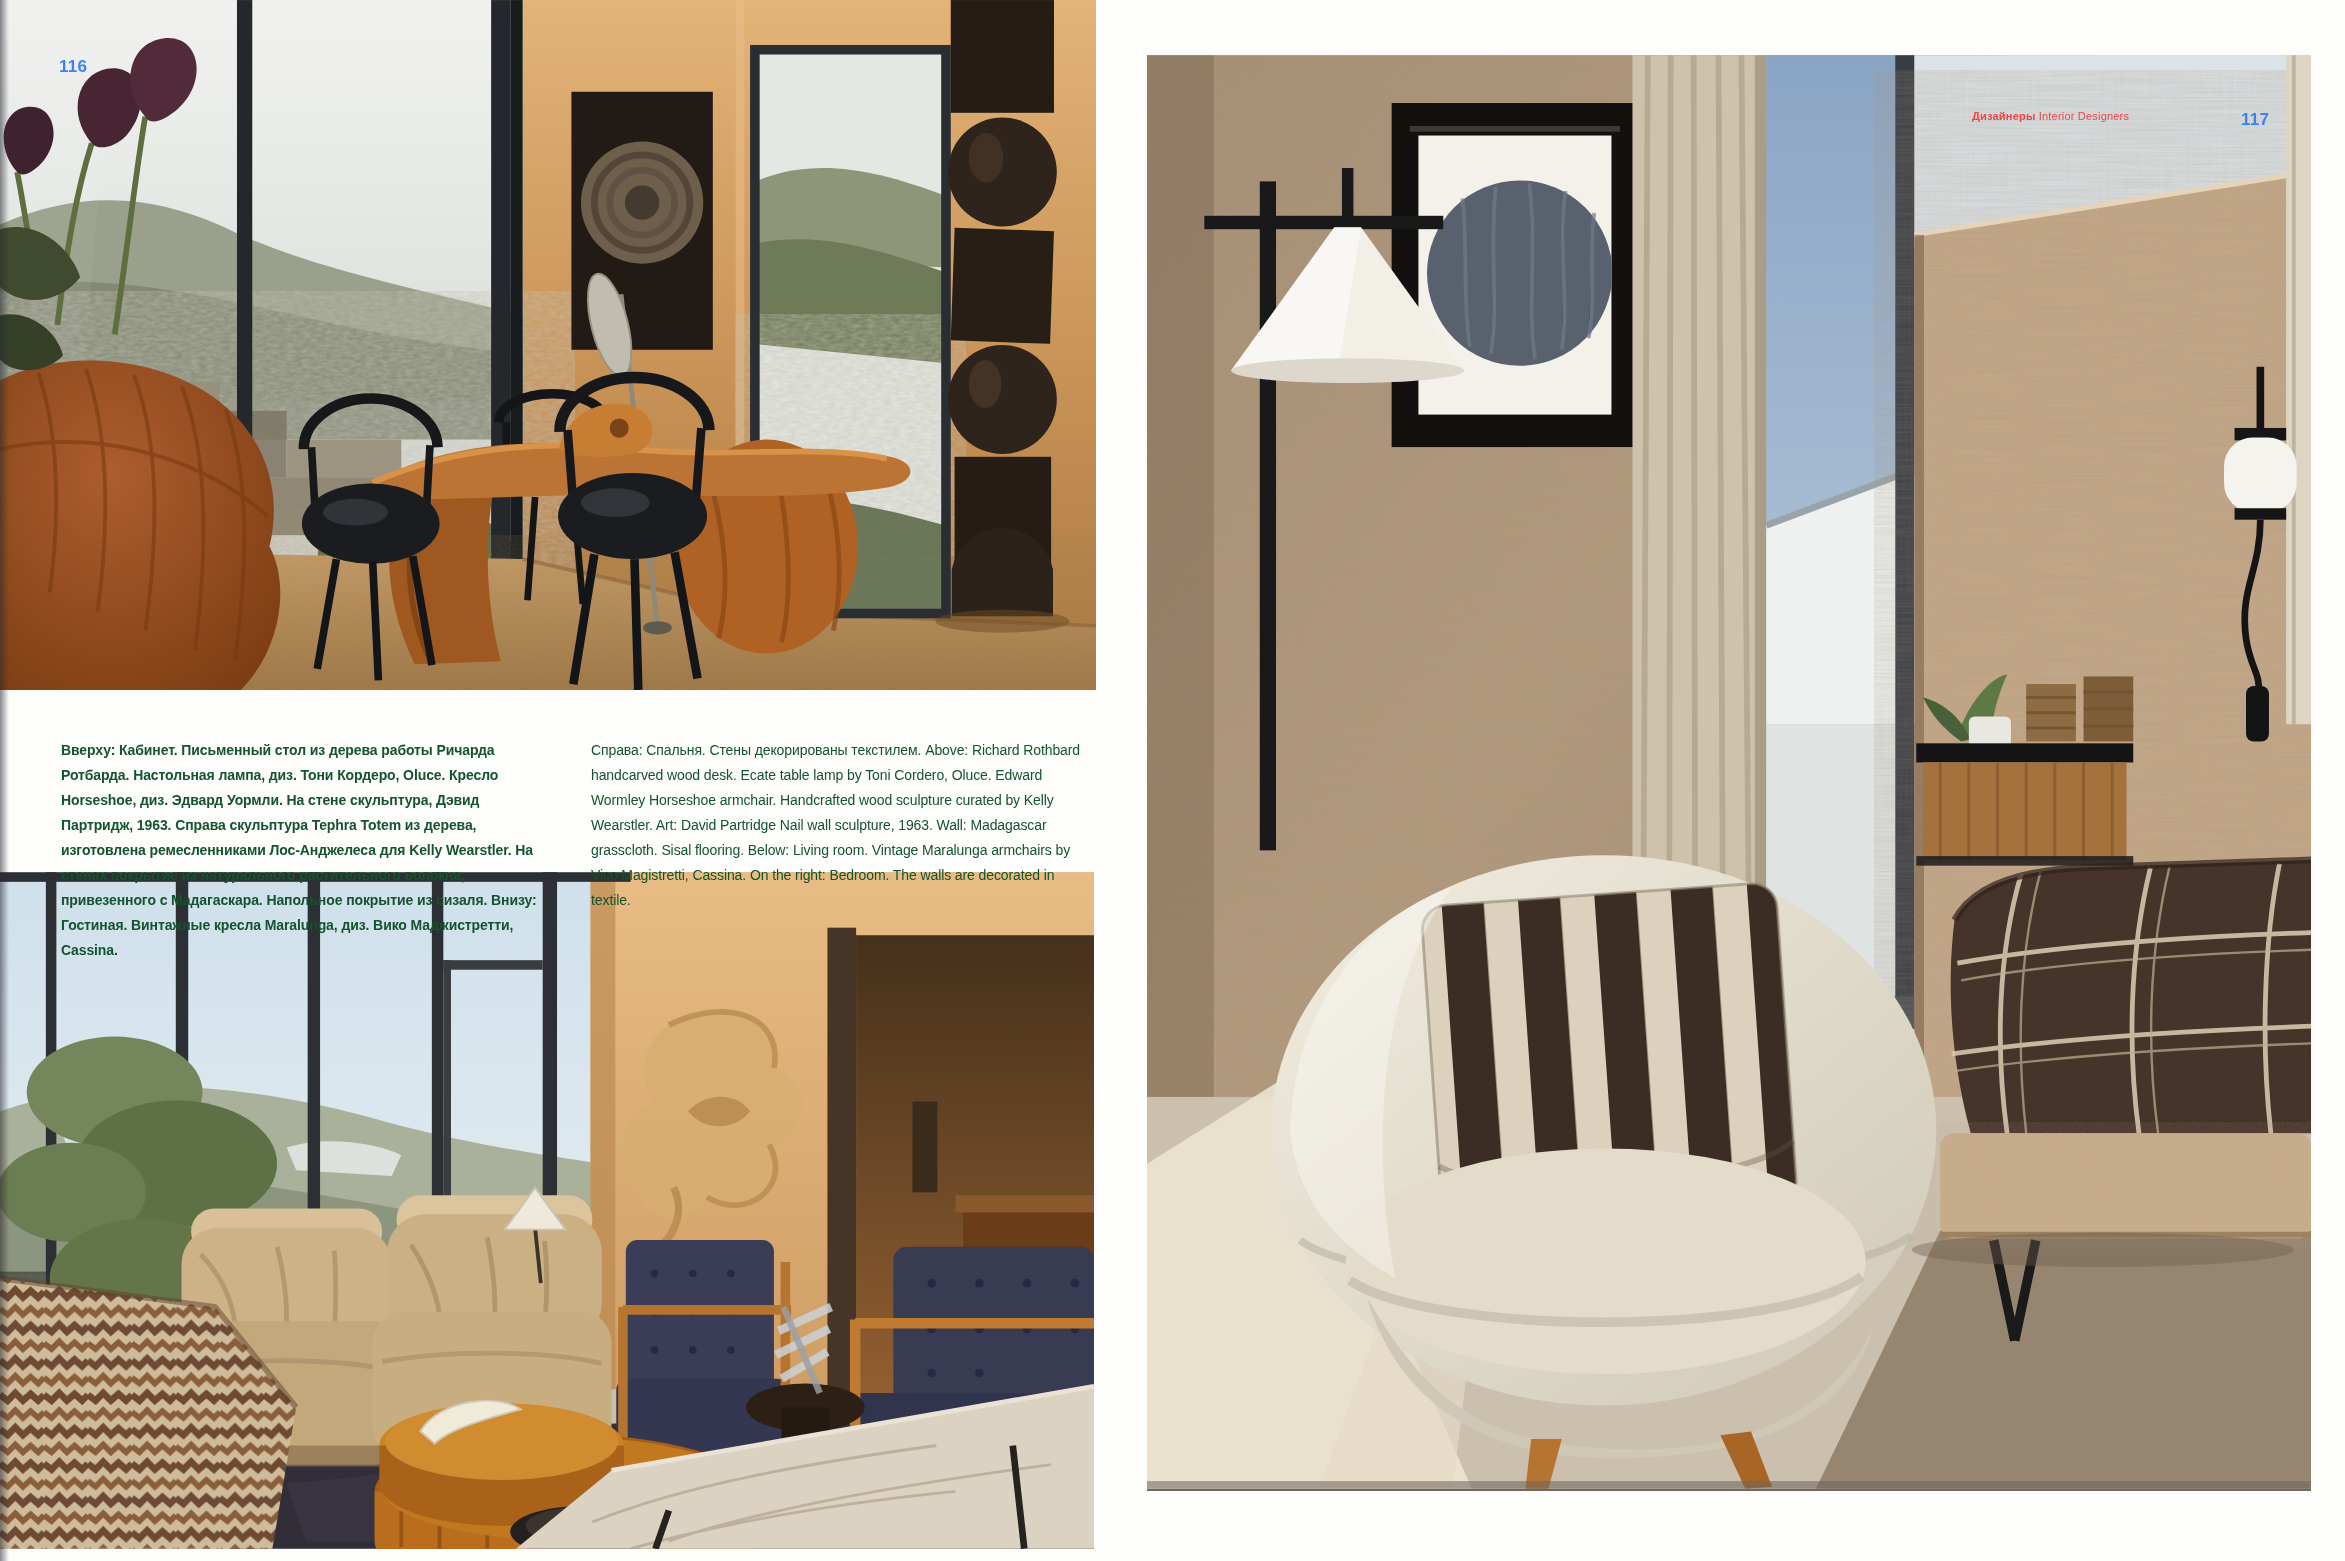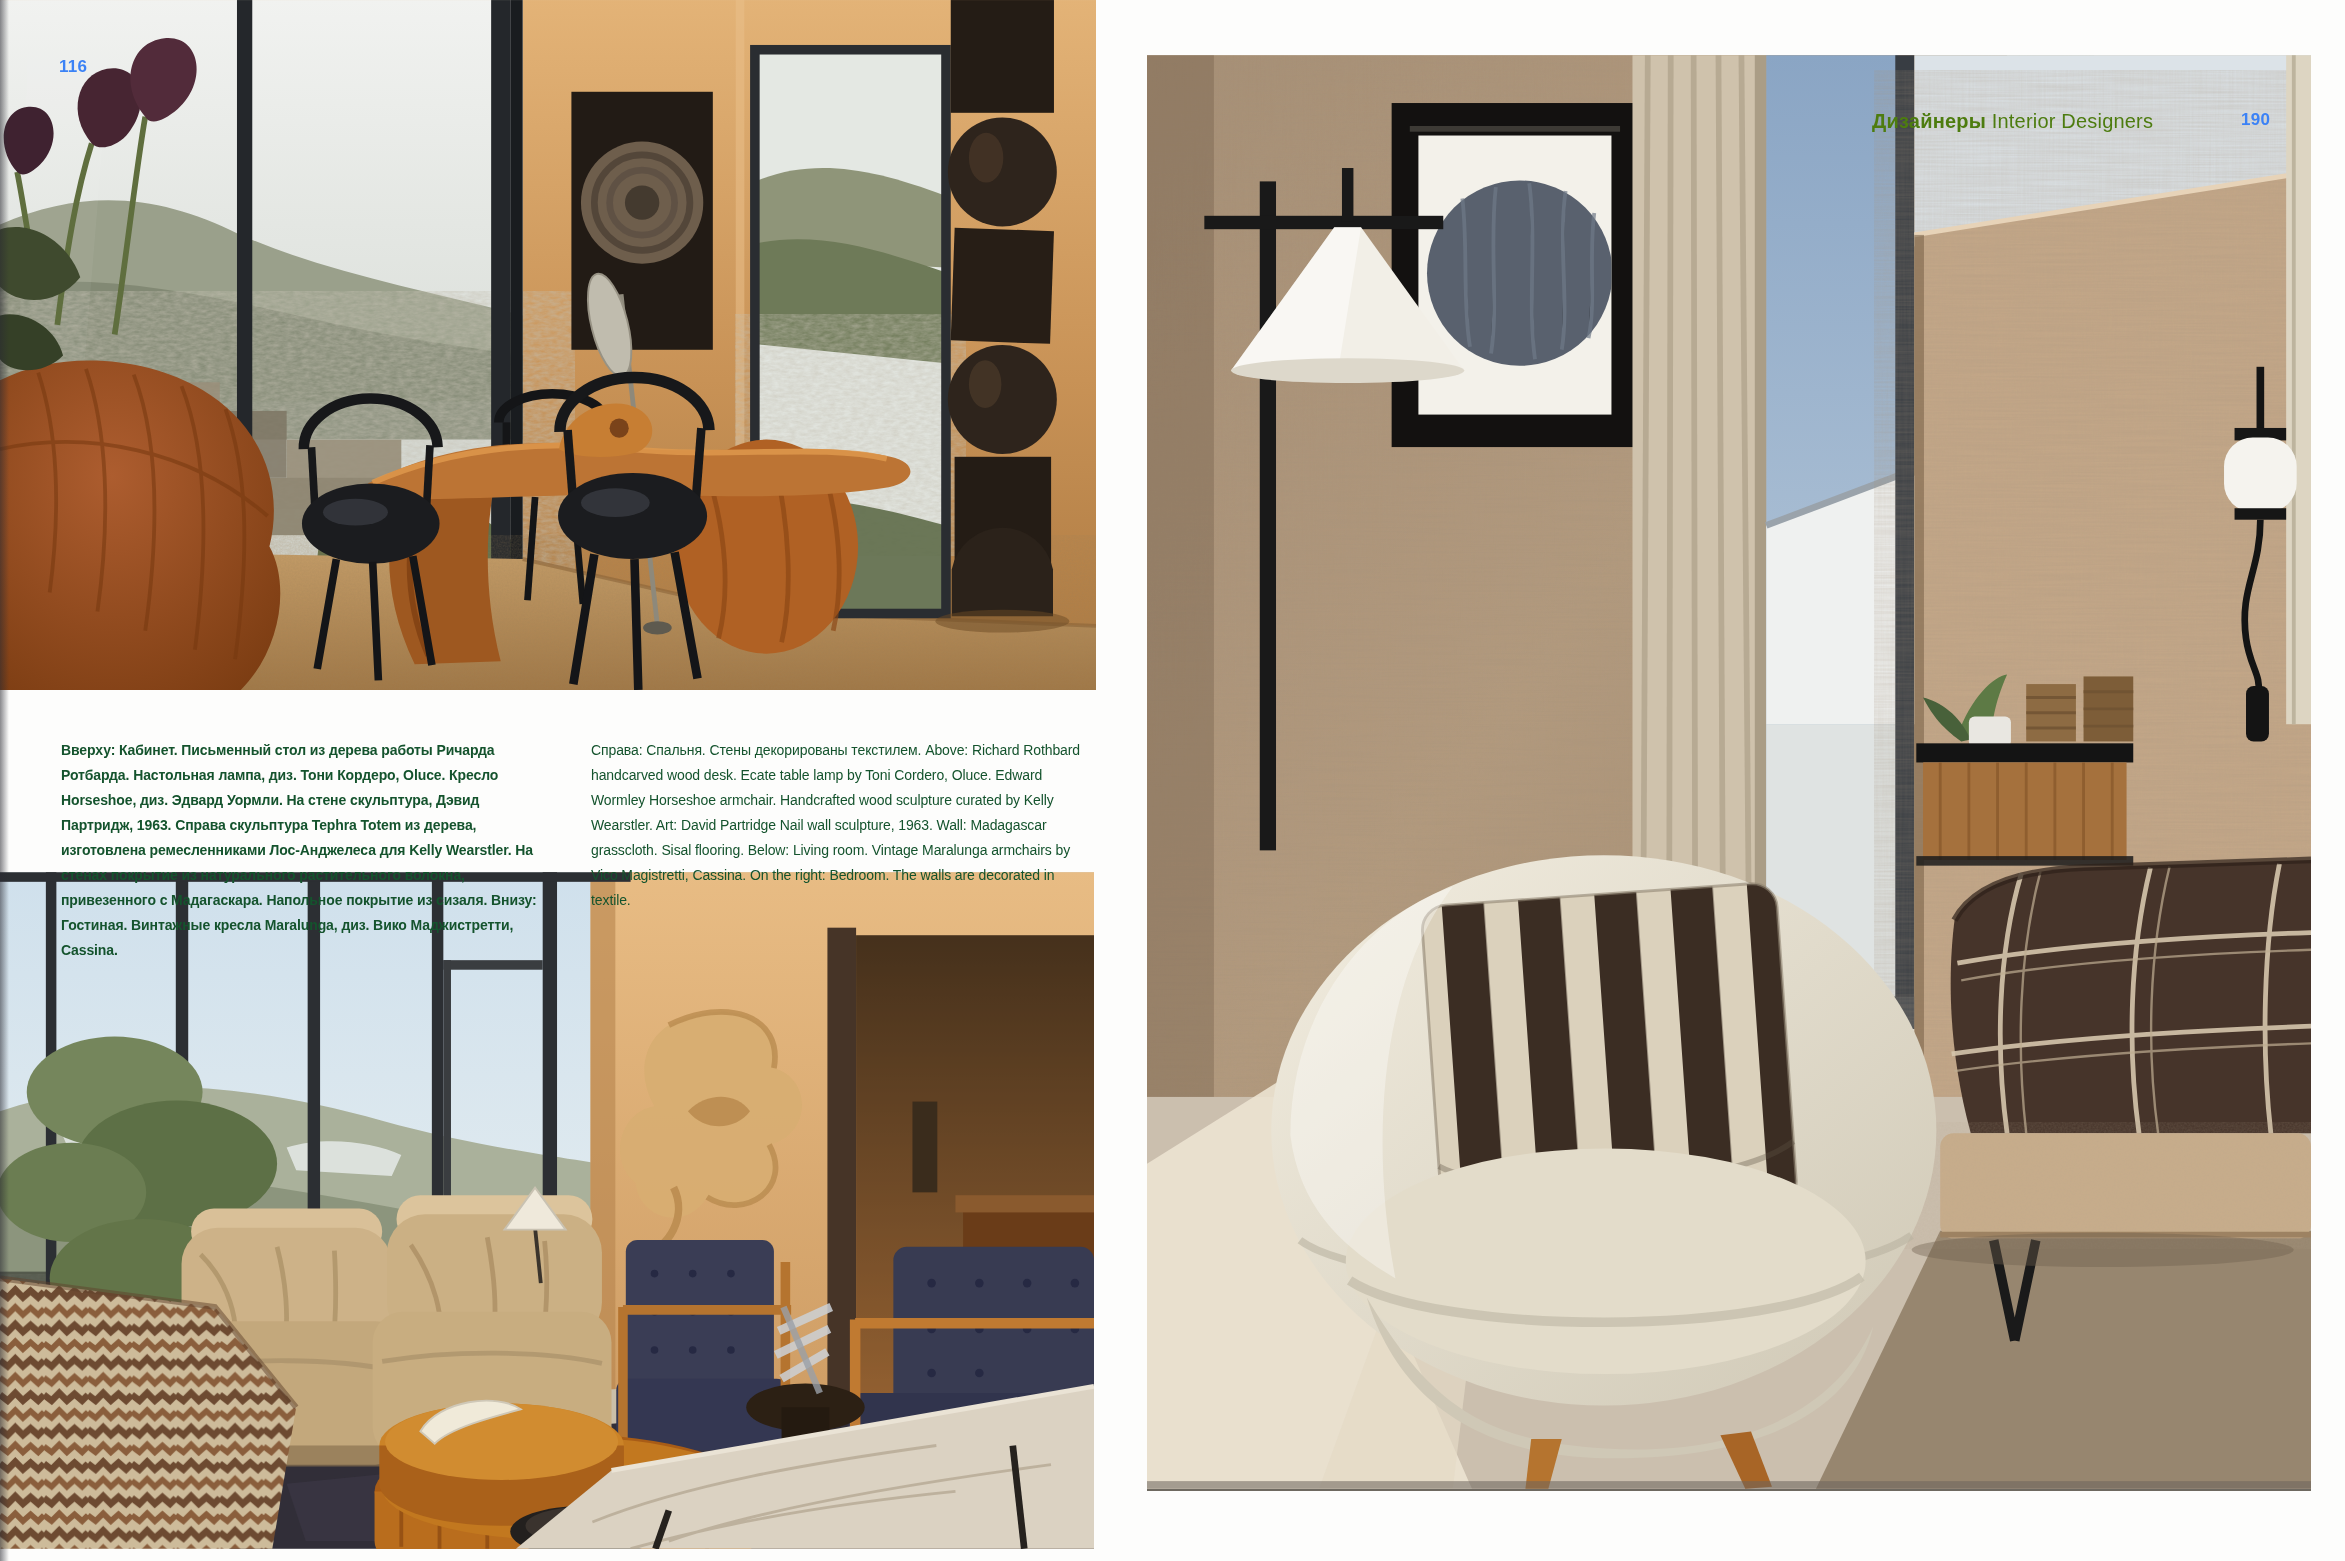--- a/index.html
+++ b/index.html
@@ -9,21 +9,21 @@
     font-family:"Liberation Sans", sans-serif;
   }
   .photo{position:absolute;overflow:hidden;background:#d8cfc0;}
   .photo svg{display:block;}
   #photo-office{left:0;top:0;width:1096px;height:690px;}
   #photo-living{left:0;top:872px;width:1094px;height:677px;}
   #photo-bedroom{left:1147px;top:55px;width:1164px;height:1434px;border-bottom:2.9px solid #6e6960;}
   .pagenum{position:absolute;font-size:17px;font-weight:700;color:#3b82f6;z-index:6;letter-spacing:0.3px;}
   #num-116{left:59px;top:57px;}
   #num-117{left:2241px;top:110px;}
-  #running-head{position:absolute;left:1872px;top:110px;z-index:6;font-size:20px;color:#4d7c0f;letter-spacing:0.2px;white-space:nowrap;}
+  #running-head{position:absolute;left:1972px;top:110px;z-index:6;font-size:11px;color:#ef4444;letter-spacing:0.2px;white-space:nowrap;}
   #running-head .b{font-weight:700;}
   .caption{
     position:absolute;top:724px;width:494px;
     font-size:14px;line-height:25px;color:#14532d;letter-spacing:-0.1px;
     z-index:5;
   }
   #caption-left{left:61px;font-weight:700;}
   #caption-right{left:591px;font-weight:400;}
   #caption-right .lead{font-weight:400;}
   #scan-edge{
@@ -32,21 +32,21 @@
   }
 </style>
 </head>
 <body>
 
 <div id="scan-edge"></div>
 
 <span class="pagenum" id="num-116">116</span>
 
 <div id="running-head"><span class="b">Дизайнеры</span> <span>Interior Designers</span></div>
-<span class="pagenum" id="num-117">190</span>
+<span class="pagenum" id="num-117">117</span>
 
 <div class="photo" id="photo-office">
 <svg width="1096" height="690" viewBox="0 0 1147 722" xmlns="http://www.w3.org/2000/svg">
   <defs>
     <linearGradient id="skyA" x1="0" y1="0" x2="0" y2="1">
       <stop offset="0" stop-color="#f1f2f0"></stop>
           <stop offset=".5" stop-color="#dde1dc"></stop>
           <stop offset="1" stop-color="#cfd4cf"></stop>
     </linearGradient>
     <linearGradient id="wallA" x1="0" y1="0" x2="0" y2="1">

